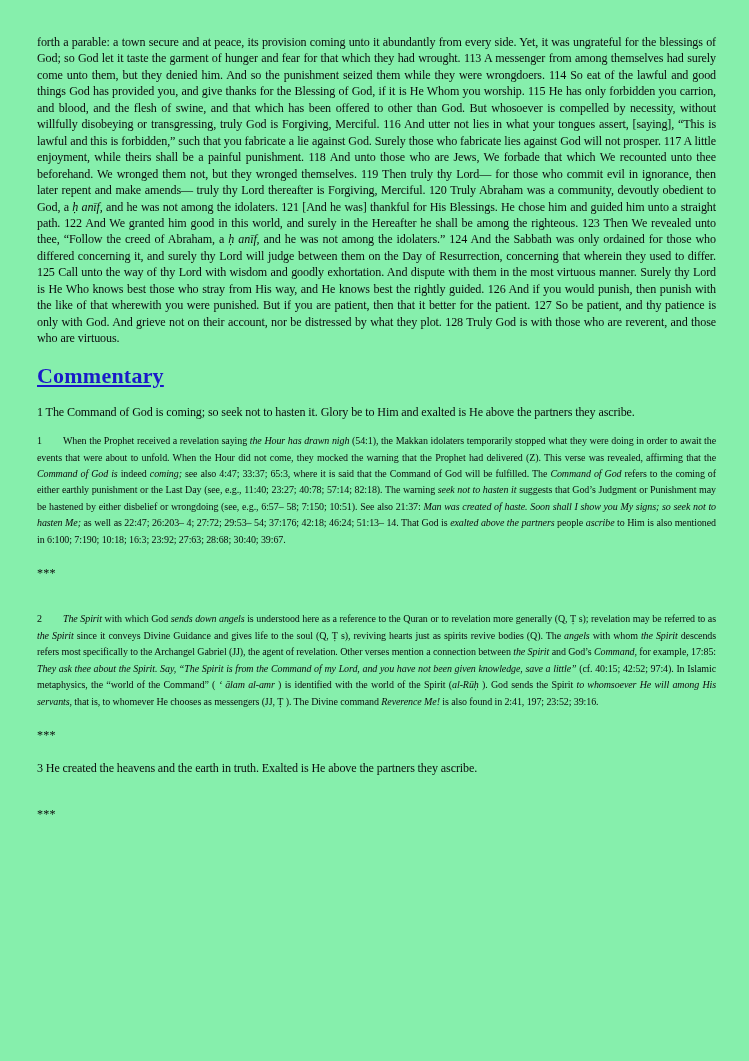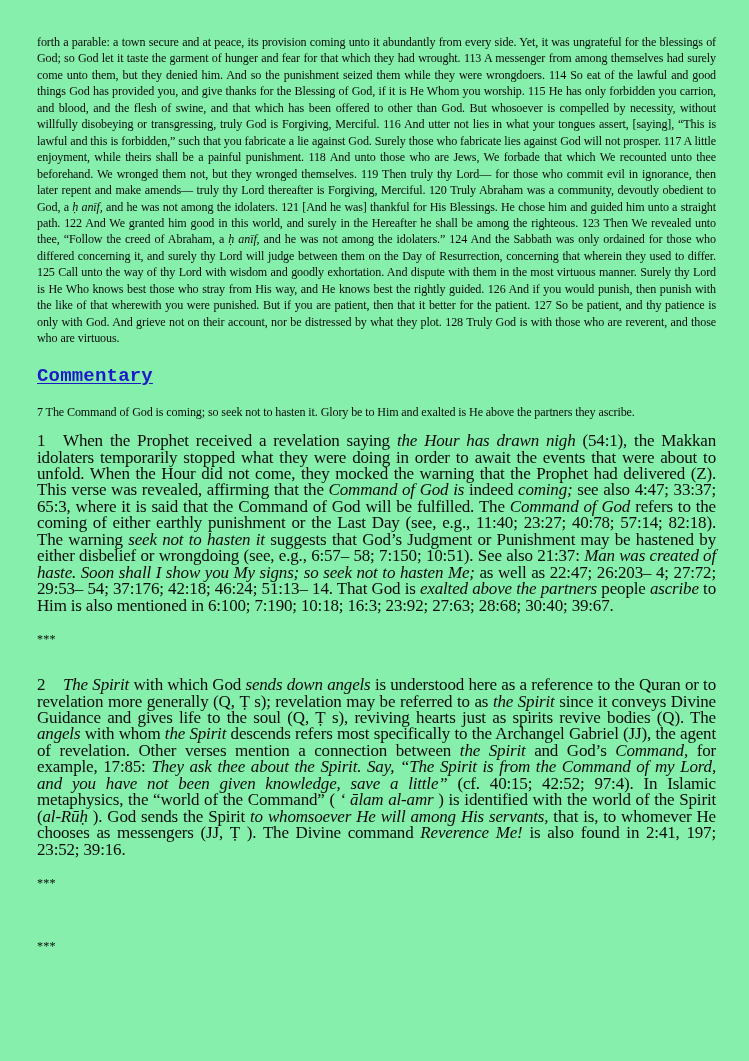--- a/index.html
+++ b/index.html
@@ -28,44 +28,43 @@
     margin: 0;
     letter-spacing: -0.01em;
     word-spacing: 0.008em;
   }
   .scripture {
     margin-bottom: 0;
   }
   .commentary-heading {
     color: #1a1ac8;
     font-weight: bold;
-    font-size: 19px;
+    font-size: 22px;
     line-height: 22px;
     text-decoration: underline;
     text-underline-offset: 2px;
     display: inline-block;
     margin: 18px 7px 0 0;
     letter-spacing: 0.01em;
-    font-family: Liberation Mono, monospace;
   }
   .heading-row {
     margin: 0;
     padding: 0;
   }
   .verse-line {
     font-size: 12.1px;
     line-height: 16.45px;
     text-align: justify;
     margin: 0;
     letter-spacing: -0.01em;
   }
   .gap-sm { height: 13px; }
   .gap-md { height: 17px; }
   .commentary-para {
-    font-size: 17px;
+    font-size: 10px;
     line-height: 16.45px;
     text-align: justify;
     margin: 0;
     letter-spacing: -0.01em;
   }
   .cnum {
     display: inline-block;
     min-width: 26px;
   }
   .sep {
@@ -83,32 +82,33 @@
 <div class="page">
 
   <p class="block scripture"><span>forth a parable: a town secure and at peace, its provision coming unto it abundantly from every side. Yet, it was ungrateful for the blessings of God; so God let it taste the garment of hunger and fear for that which they had wrought. 113 A messenger from among themselves had surely come unto them, but they denied him. And so the punishment seized them while they were wrongdoers. 114 So eat of the lawful and good things God has provided you, and give thanks for the Blessing of God, if it is He Whom you worship. 115 He has only forbidden you carrion, and blood, and the flesh of swine, and that which has been offered to other than God. But whosoever is compelled by necessity, without willfully disobeying or transgressing, truly God is Forgiving, Merciful. 116 And utter not lies in what your tongues assert, [saying], “This is lawful and this is forbidden,” such that you fabricate a lie against God. Surely those who fabricate lies against God will not prosper. 117 A little enjoyment, while theirs shall be a painful punishment. 118 And unto those who are Jews, We forbade that which We recounted unto thee beforehand. We wronged them not, but they wronged themselves. 119 Then truly thy Lord— for those who commit evil in ignorance, then later repent and make amends— truly thy Lord thereafter is Forgiving, Merciful. 120 Truly Abraham was a community, devoutly obedient to God, a </span><i>ḥ anīf,</i><span> and he was not among the idolaters. 121 [And he was] thankful for His Blessings. He chose him and guided him unto a straight path. 122 And We granted him good in this world, and surely in the Hereafter he shall be among the righteous. 123 Then We revealed unto thee, “Follow the creed of Abraham, a </span><i>ḥ anīf,</i><span> and he was not among the idolaters.” 124 And the Sabbath was only ordained for those who differed concerning it, and surely thy Lord will judge between them on the Day of Resurrection, concerning that wherein they used to differ. 125 Call unto the way of thy Lord with wisdom and goodly exhortation. And dispute with them in the most virtuous manner. Surely thy Lord is He Who knows best those who stray from His way, and He knows best the rightly guided. 126 And if you would punish, then punish with the like of that wherewith you were punished. But if you are patient, then that it better for the patient. 127 So be patient, and thy patience is only with God. And grieve not on their account, nor be distressed by what they plot. 128 Truly God is with those who are reverent, and those who are virtuous.</span></p>
 
   <div class="heading-row">
     <span class="commentary-heading">Commentary</span>
   </div>
 
   <div class="gap-md"></div>
 
-  <p class="verse-line"><span>7 The Command of God is coming; so seek not to hasten it. Glory be to Him and exalted is He above the partners they ascribe.</span></p>
+  <p class="verse-line"><span>1 The Command of God is coming; so seek not to hasten it. Glory be to Him and exalted is He above the partners they ascribe.</span></p>
   <div class="gap-sm"></div>
   <p class="commentary-para"><span class="cnum">1</span><span><span>When the Prophet received a revelation saying </span><i>the Hour has drawn nigh</i><span> (54:1), the Makkan idolaters temporarily stopped what they were doing in order to await the events that were about to unfold. When the Hour did not come, they mocked the warning that the Prophet had delivered (Z). This verse was revealed, affirming that the </span><i>Command of God is</i><span> indeed </span><i>coming;</i><span> see also 4:47; 33:37; 65:3, where it is said that the Command of God will be fulfilled. The </span><i>Command of God</i><span> refers to the coming of either earthly punishment or the Last Day (see, e.g., 11:40; 23:27; 40:78; 57:14; 82:18). The warning </span><i>seek not to hasten it</i><span> suggests that God’s Judgment or Punishment may be hastened by either disbelief or wrongdoing (see, e.g., 6:57– 58; 7:150; 10:51). See also 21:37: </span><i>Man was created of haste. Soon shall I show you My signs; so seek not to hasten Me;</i><span> as well as 22:47; 26:203– 4; 27:72; 29:53– 54; 37:176; 42:18; 46:24; 51:13– 14. That God is </span><i>exalted above the partners</i><span> people </span><i>ascribe</i><span> to Him is also mentioned in 6:100; 7:190; 10:18; 16:3; 23:92; 27:63; 28:68; 30:40; 39:67.</span></span></p>
   <div class="gap-md"></div>
   <p class="sep">***</p>
 
   <div class="gap-md"></div>
 
   <div class="gap-sm"></div>
   <p class="commentary-para"><span class="cnum">2</span><span><i>The Spirit</i><span> with which God </span><i>sends down angels</i><span> is understood here as a reference to the Quran or to revelation more generally (Q, Ṭ s); revelation may be referred to as </span><i>the Spirit</i><span> since it conveys Divine Guidance and gives life to the soul (Q, Ṭ s), reviving hearts just as spirits revive bodies (Q). The </span><i>angels</i><span> with whom </span><i>the Spirit</i><span> descends refers most specifically to the Archangel Gabriel (JJ), the agent of revelation. Other verses mention a connection between </span><i>the Spirit</i><span> and God’s </span><i>Command,</i><span> for example, 17:85: </span><i>They ask thee about the Spirit. Say, “The Spirit is from the Command of my Lord, and you have not been given knowledge, save a little”</i><span> (cf. 40:15; 42:52; 97:4). In Islamic metaphysics, the “world of the Command” ( </span><i>ʻ ālam al-amr</i><span> ) is identified with the world of the Spirit (</span><i>al-Rūḥ</i><span> ). God sends the Spirit </span><i>to whomsoever He will among His servants,</i><span> that is, to whomever He chooses as messengers (JJ, Ṭ ). The Divine command </span><i>Reverence Me!</i><span> is also found in 2:41, 197; 23:52; 39:16.</span></span></p>
   <div class="gap-md"></div>
   <p class="sep">***</p>
 
   <div class="gap-md"></div>
 
+  <p class="verse-line"><span>3 He created the heavens and the earth in truth. Exalted is He above the partners they ascribe.</span></p>
   <div class="gap-sm"></div>
   <div class="gap-md"></div>
   <p class="sep">***</p>
 
 </div>
 
 </body></html>

